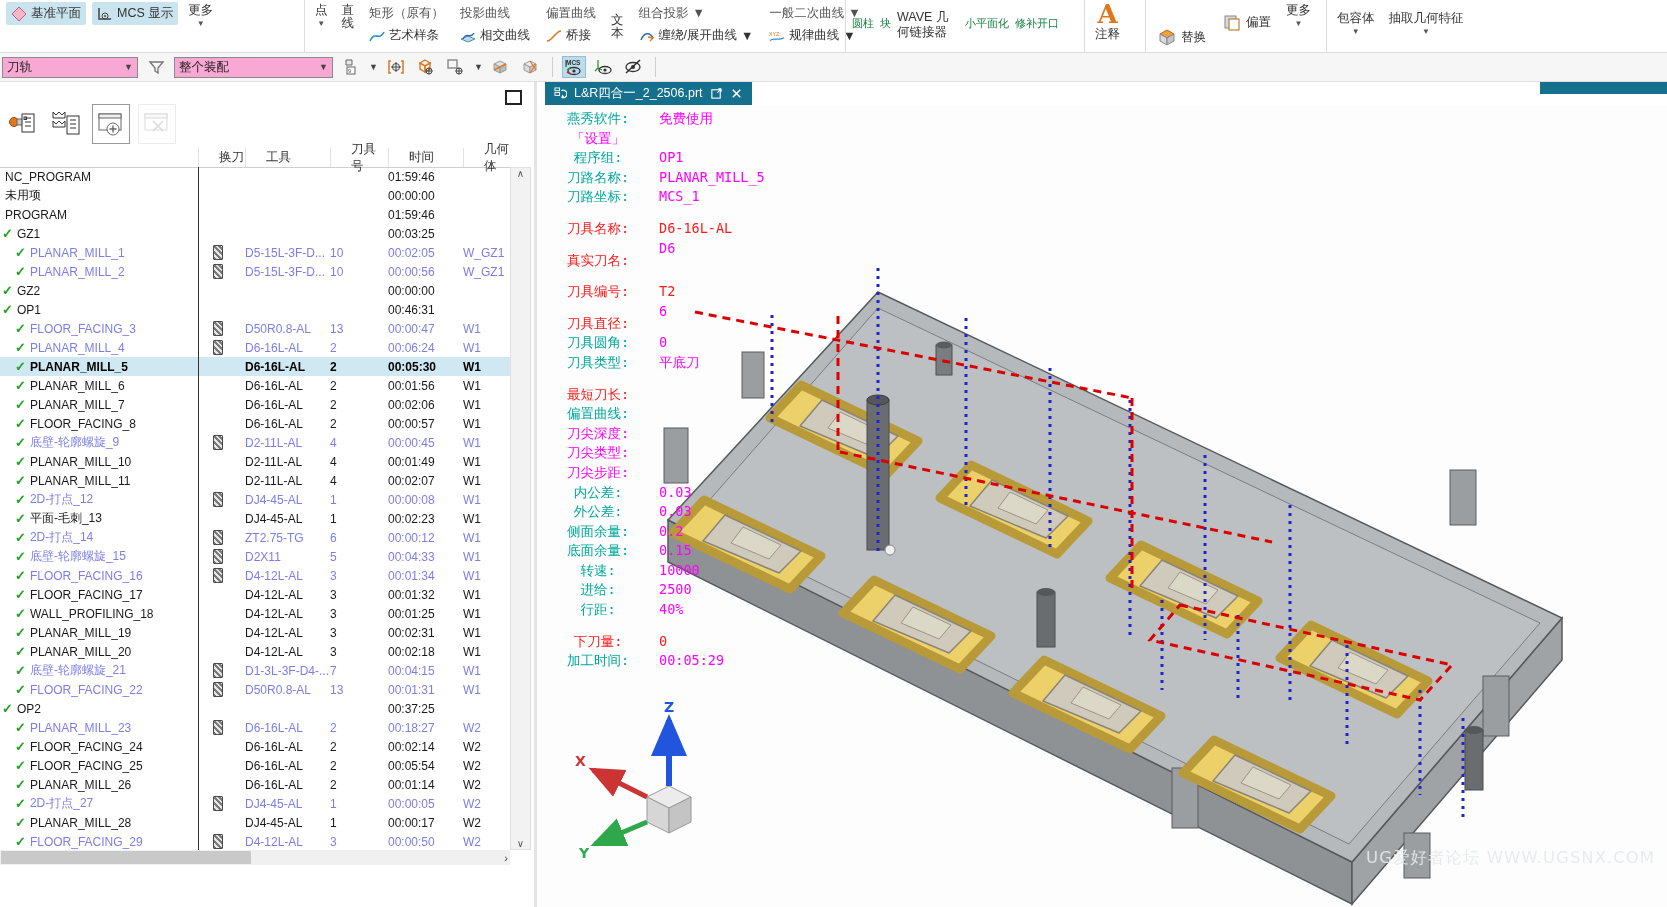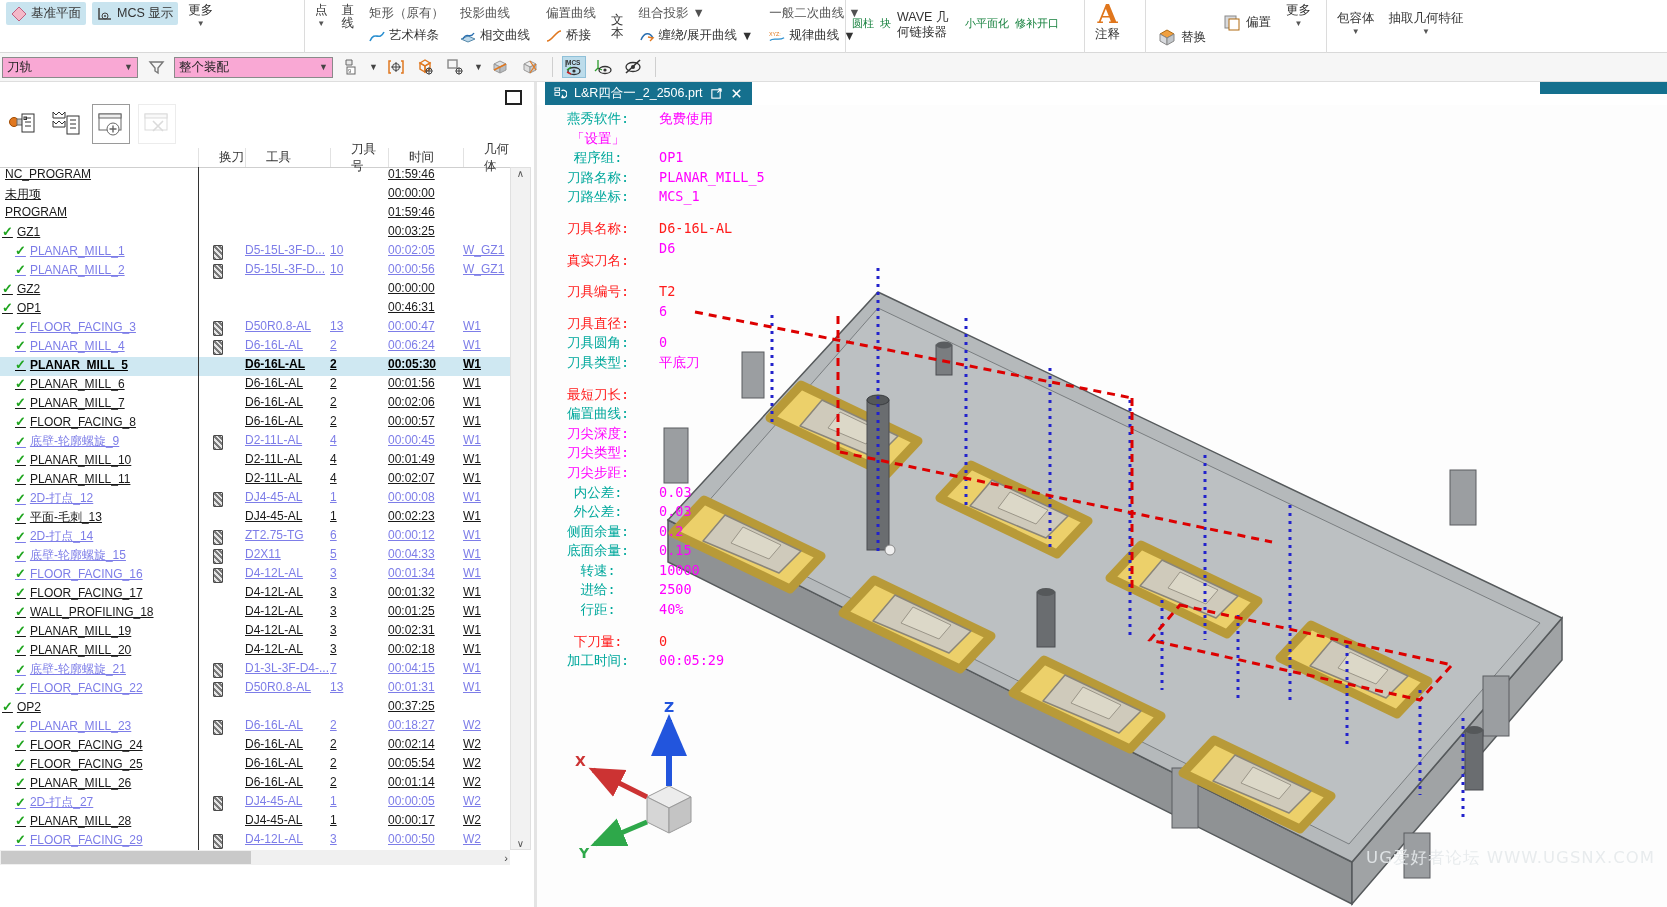--- a/index.html
+++ b/index.html
@@ -31,21 +31,21 @@
   
   #nav{position:absolute;left:0;top:82px;width:537px;height:825px;background:#fff;border-right:3px solid #e4e4e4;box-sizing:border-box;}
   #nav-winbtn{position:absolute;right:12px;top:8px;width:13px;height:11px;border:2px solid #222;background:#fff;}
   #nav-tools{position:absolute;left:4px;top:22px;display:flex;gap:8px;}
   .navtool{width:36px;height:38px;display:flex;align-items:center;justify-content:center;}
   .navtool.framed{border:1px solid #9a9a9a;}
   .navtool.disabled{opacity:.35;border:1px solid #c9c9c9;}
   #thead{position:absolute;left:0;top:66px;width:510px;height:19px;display:flex;font-size:12.5px;color:#333;border-bottom:1px solid #cfcfcf;background:#fff;}
   #thead .hc{border-left:1px solid #e2e2e2;padding-left:20px;box-sizing:border-box;display:flex;align-items:center;}
   #rows{position:absolute;left:0;top:85px;width:510px;}
-  .trow{display:flex;height:19px;align-items:flex-start;font-size:12px;color:#1a1a1a;text-decoration:underline;}
+  .trow{display:flex;height:19px;align-items:center;font-size:12px;color:#1a1a1a;}
   .trow.purple, .trow.purple .c-tool,.trow.purple .c-tno,.trow.purple .c-time,.trow.purple .c-geom{color:#7d7de8;}
   .trow.sel{background:#cfe8f2;font-weight:bold;color:#000;}
   .c-name{width:198px;display:flex;align-items:center;overflow:hidden;white-space:nowrap;flex:0 0 auto;}
   .c-tc{width:47px;border-left:1px solid #333;align-self:stretch;display:flex;align-items:center;padding-left:14px;box-sizing:border-box;flex:0 0 auto;}
   .c-tool{width:85px;flex:0 0 auto;overflow:hidden;white-space:nowrap;}
   .c-tno{width:58px;flex:0 0 auto;}
   .c-time{width:75px;flex:0 0 auto;}
   .c-geom{width:47px;flex:0 0 auto;overflow:hidden;white-space:nowrap;}
   .d0{padding-left:2px;} .d1{padding-left:15px;}
   .chk{color:#1fa51f;font-weight:bold;font-size:13px;margin-right:1px;flex:0 0 auto;}

